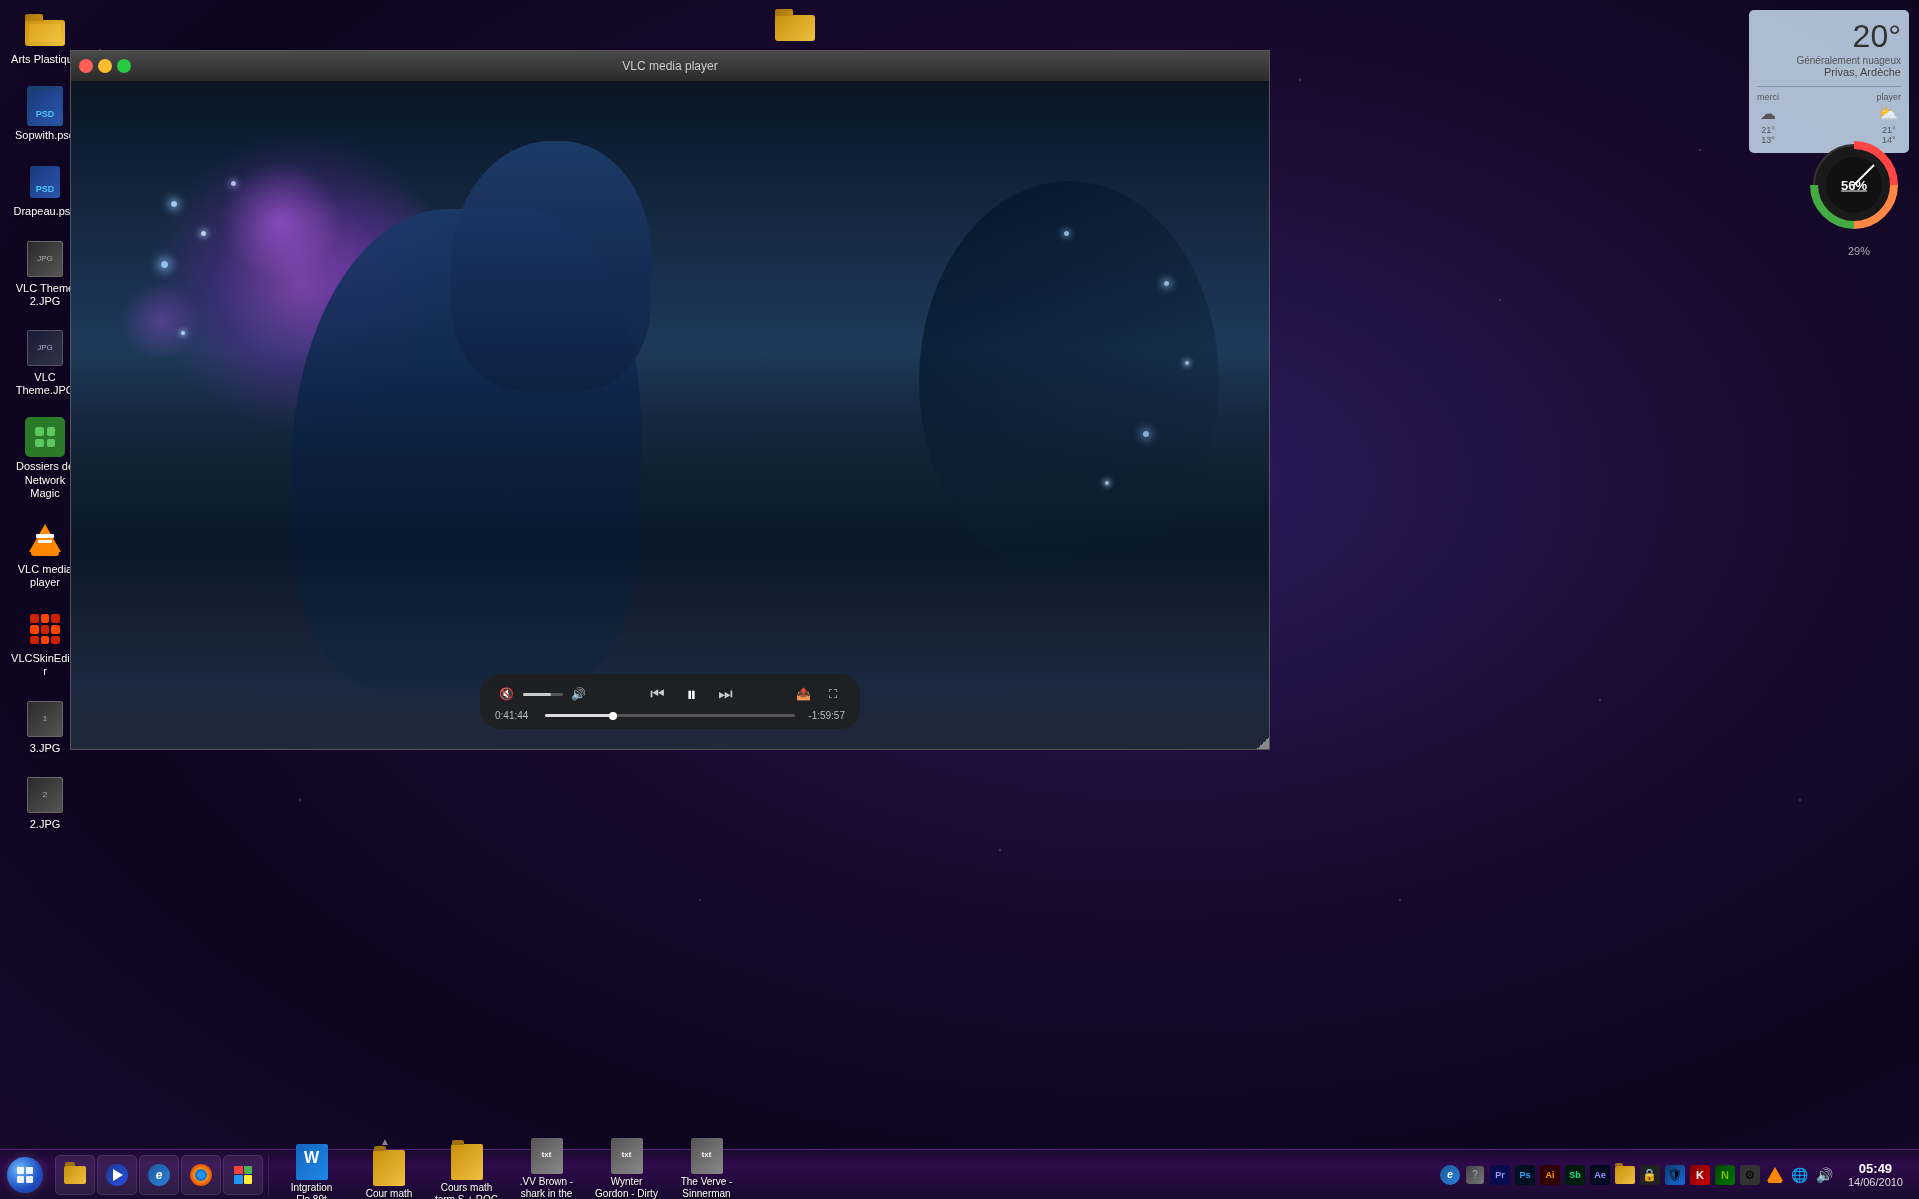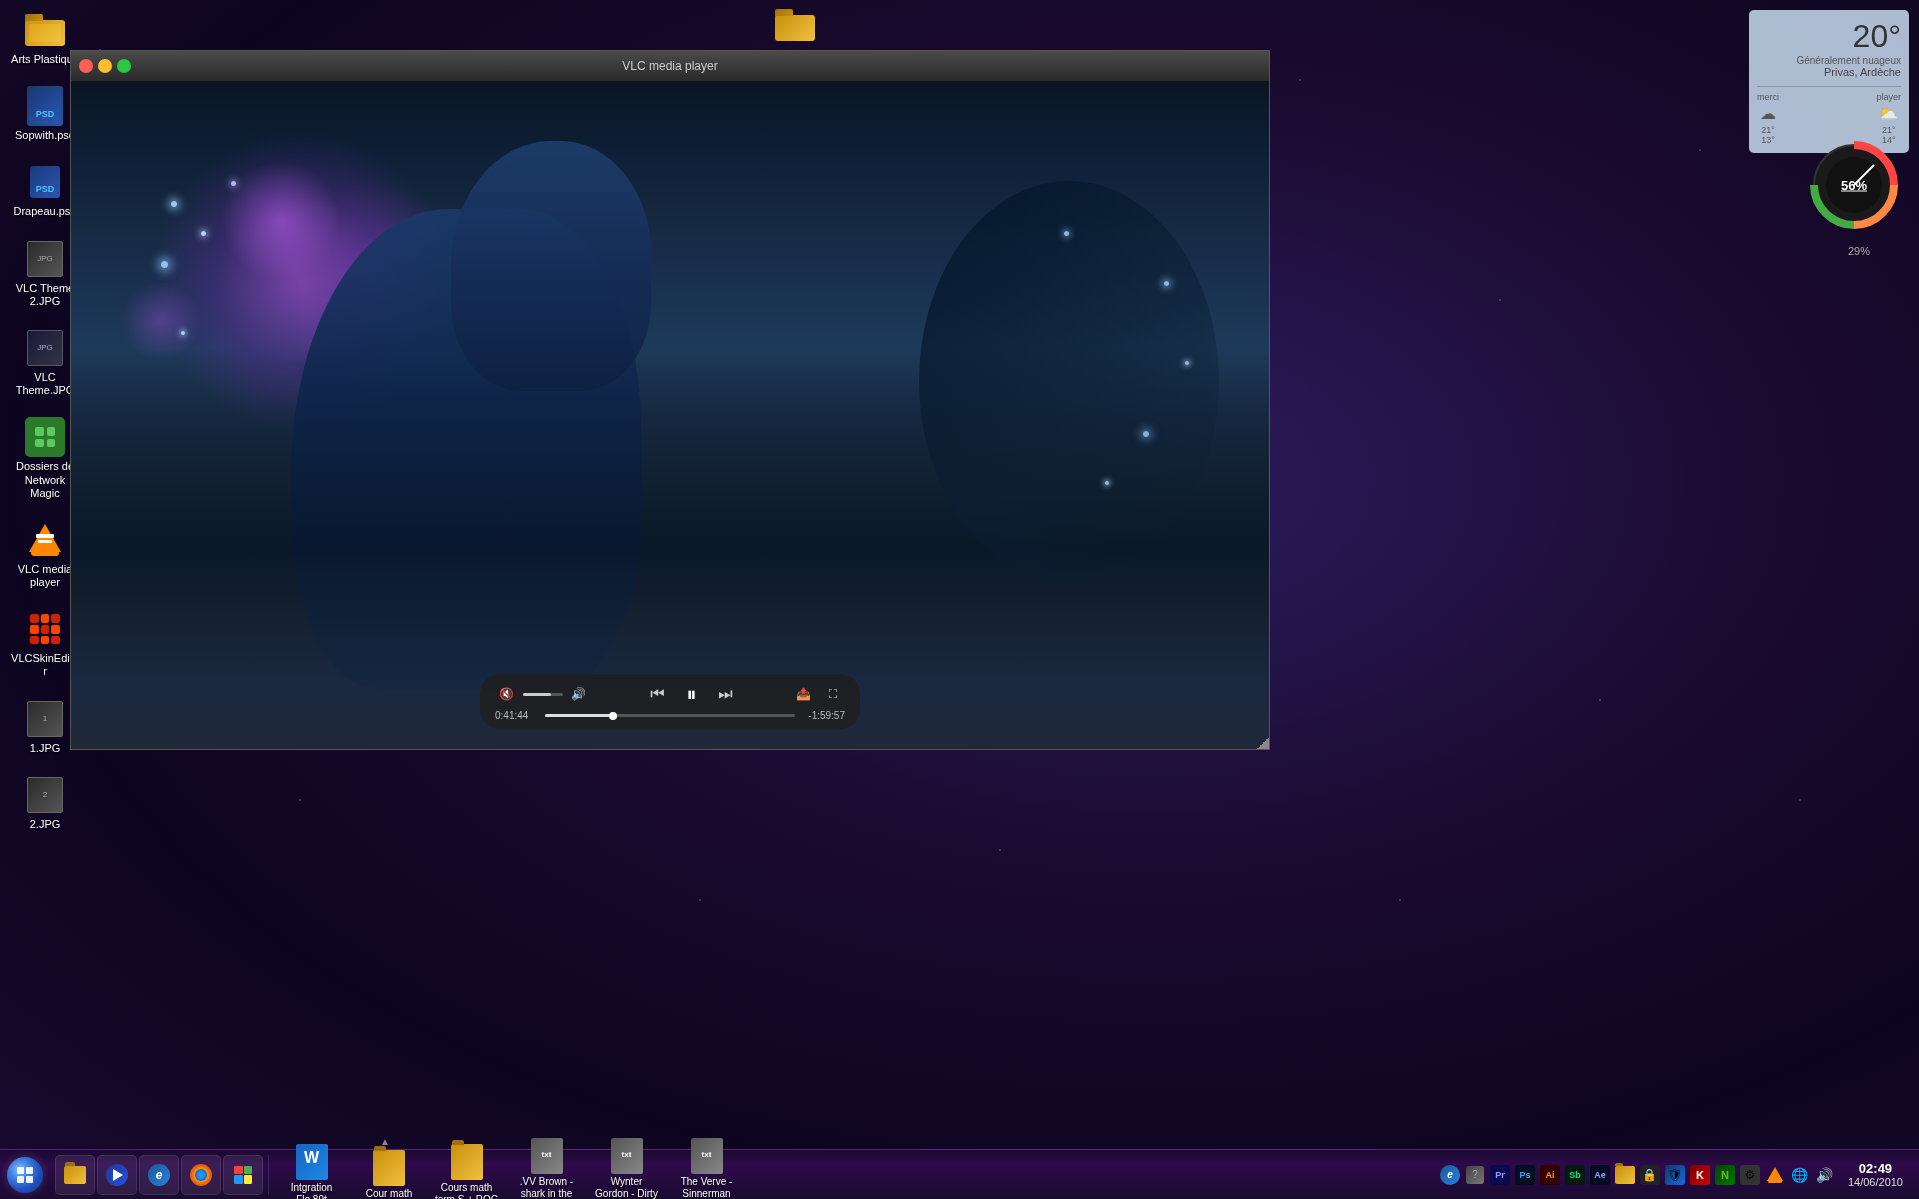--- a/index.html
+++ b/index.html
@@ -630,21 +630,21 @@
           </div>
         </div>
       </div>
       <span class="icon-label">VLCSkinEditor</span>
     </div>
 
     <div class="desktop-icon">
       <div class="icon-img">
         <div style="width:36px;height:36px;background:linear-gradient(135deg,#2a2a2a,#555);border-radius:2px;border:1px solid #666;display:flex;align-items:center;justify-content:center;font-size:8px;color:#aaa;">1</div>
       </div>
-      <span class="icon-label">1.JPG</span>
+      <span class="icon-label">3.JPG</span>
     </div>
 
     <div class="desktop-icon">
       <div class="icon-img">
         <div style="width:36px;height:36px;background:linear-gradient(135deg,#2a2a2a,#555);border-radius:2px;border:1px solid #666;display:flex;align-items:center;justify-content:center;font-size:8px;color:#aaa;">2</div>
       </div>
       <span class="icon-label">2.JPG</span>
     </div>
 
   </div>
@@ -940,19 +940,19 @@
       </div>
 
       <div class="tray-icon">
         <span style="font-size:14px;color:#ccc;">🌐</span>
       </div>
       <div class="tray-icon">
         <span style="font-size:14px;color:#ccc;">🔊</span>
       </div>
 
       <div id="clock-area">
-        <span id="clock-time">02:49</span>
+        <span id="clock-time">05:49</span>
         <span id="clock-date">14/06/2010</span>
       </div>
     </div>
   </div>
 
 </div>
 
 </body></html>

